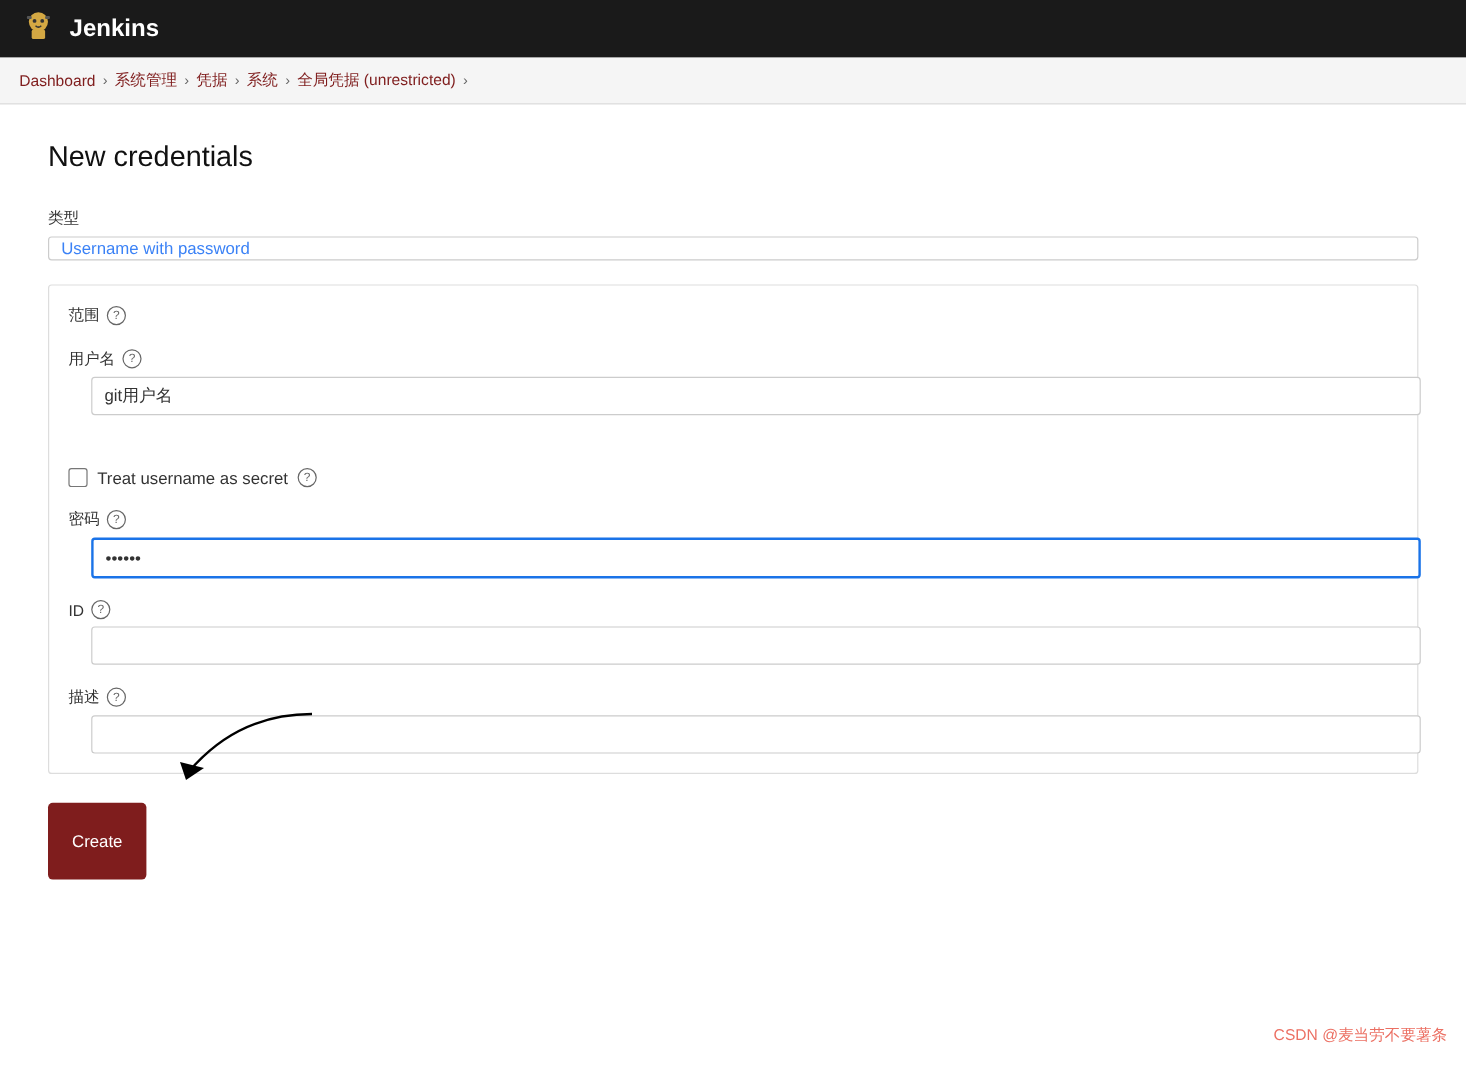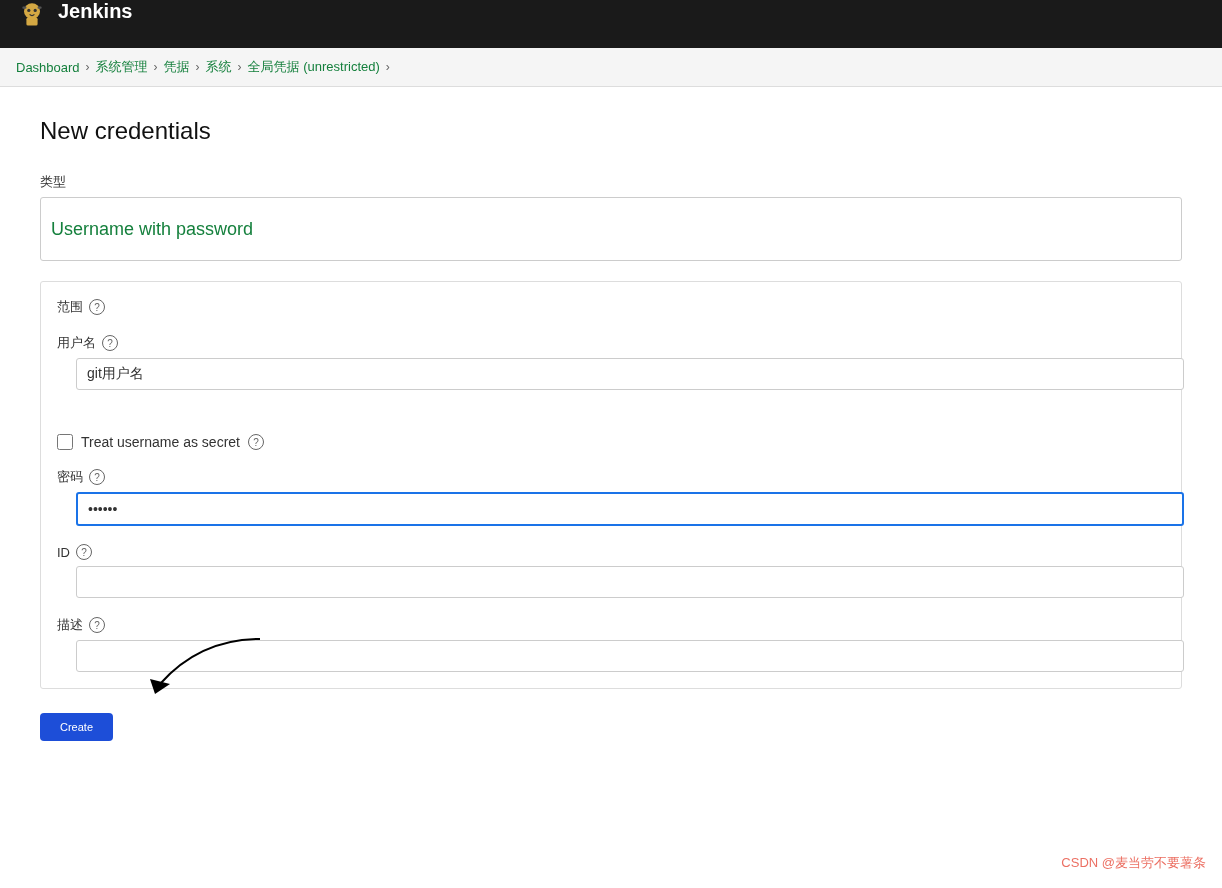--- a/index.html
+++ b/index.html
@@ -4,20 +4,21 @@
   <style>
     * { box-sizing: border-box; margin: 0; padding: 0; }
     body { font-family: 'Segoe UI', Arial, sans-serif; background: #fff; color: #333; font-size: 14px; }
 
     
     .header {
       background: #1a1a1a;
       padding: 0 16px;
       height: 48px;
       display: flex;
+      align-items: center;
       gap: 10px;
     }
     .header-logo {
       width: 32px;
       height: 32px;
     }
     .header-title {
       color: #fff;
       font-size: 20px;
       font-weight: bold;
@@ -28,21 +29,21 @@
       background: #f5f5f5;
       border-bottom: 1px solid #ddd;
       padding: 10px 16px;
       display: flex;
       align-items: center;
       gap: 6px;
       font-size: 13px;
       color: #333;
     }
     .breadcrumb a {
-      color: #15803d;
+      color: #7f1d1d;
       text-decoration: none;
       cursor: pointer;
       text-align: center;
     }
     .breadcrumb-sep { color: #666; font-size: 12px; }
 
     
     .main {
       padding: 30px 40px;
     }
@@ -89,25 +90,25 @@
       background: #fff;
       outline: none;
       margin-left: 19px;
     }
     .form-input.active-focus {
       border-color: #1a73e8;
       border-width: 2px;
     }
     .form-select {
       width: 100%;
-      padding: 21px 10px;
+      padding: 1px 10px;
       border: 1px solid #ccc;
       border-radius: 3px;
-      font-size: 18px;
-      color: #15803d;
+      font-size: 14px;
+      color: #3b82f6;
       background: #fff;
       outline: none;
       appearance: none;
       cursor: pointer;
     }
 
     
     .inner-form {
       border: 1px solid #ddd;
       border-radius: 3px;
@@ -133,26 +134,26 @@
       cursor: pointer;
       flex-shrink: 0;
     }
     .checkbox-label {
       font-size: 14px;
       color: #333;
     }
 
     
     .create-btn {
-      background: #1d4ed8;
+      background: #7f1d1d;
       color: #fff;
       border: none;
-      padding: 8px 20px;
+      padding: 24px 20px;
       border-radius: 4px;
-      font-size: 11px;
+      font-size: 14px;
       cursor: pointer;
       margin-top: 24px;
     }
 
     
     .arrow-container {
       position: relative;
       display: inline-block;
     }
     .arrow-svg {

